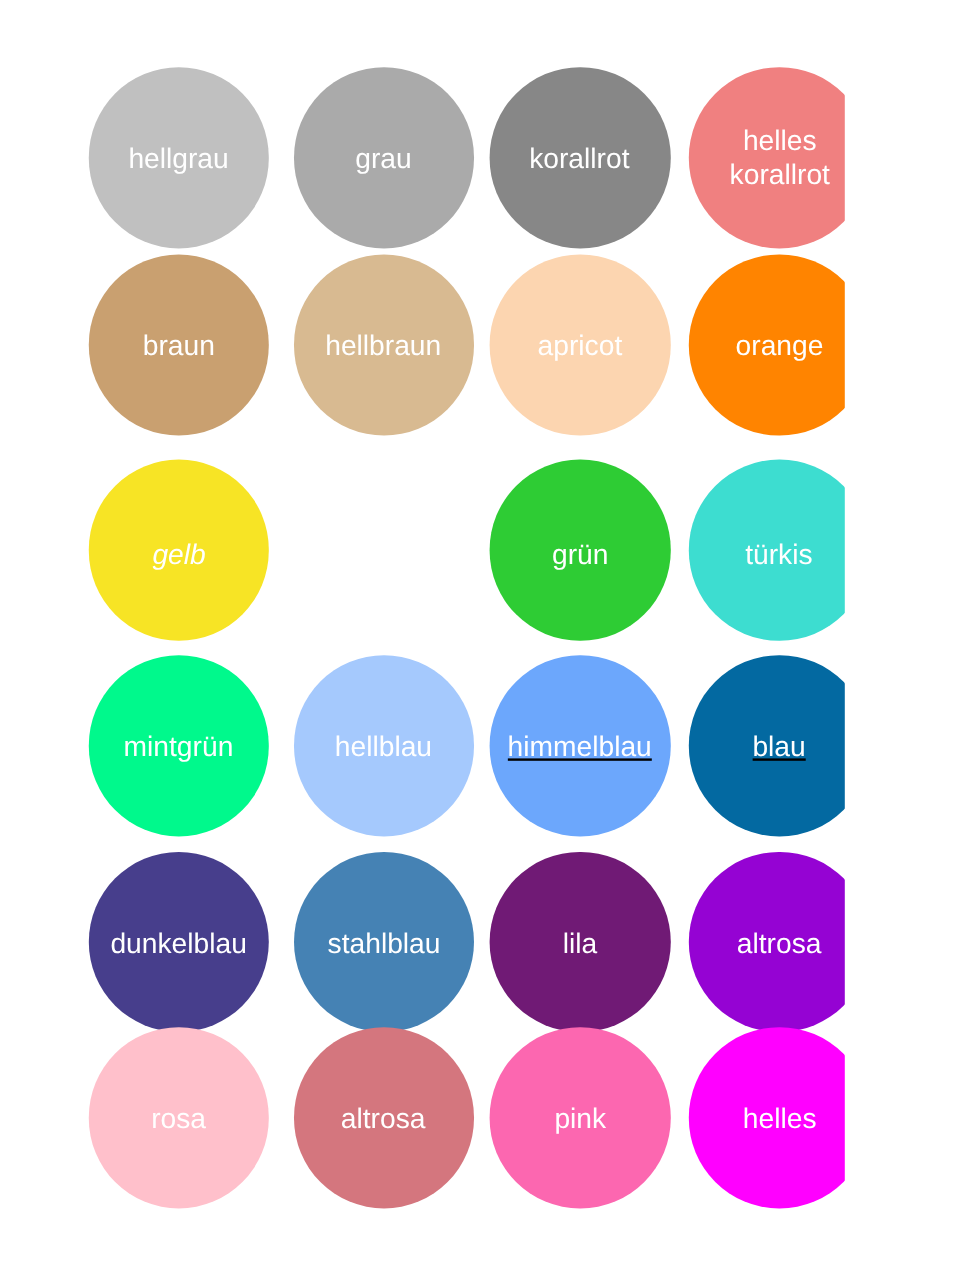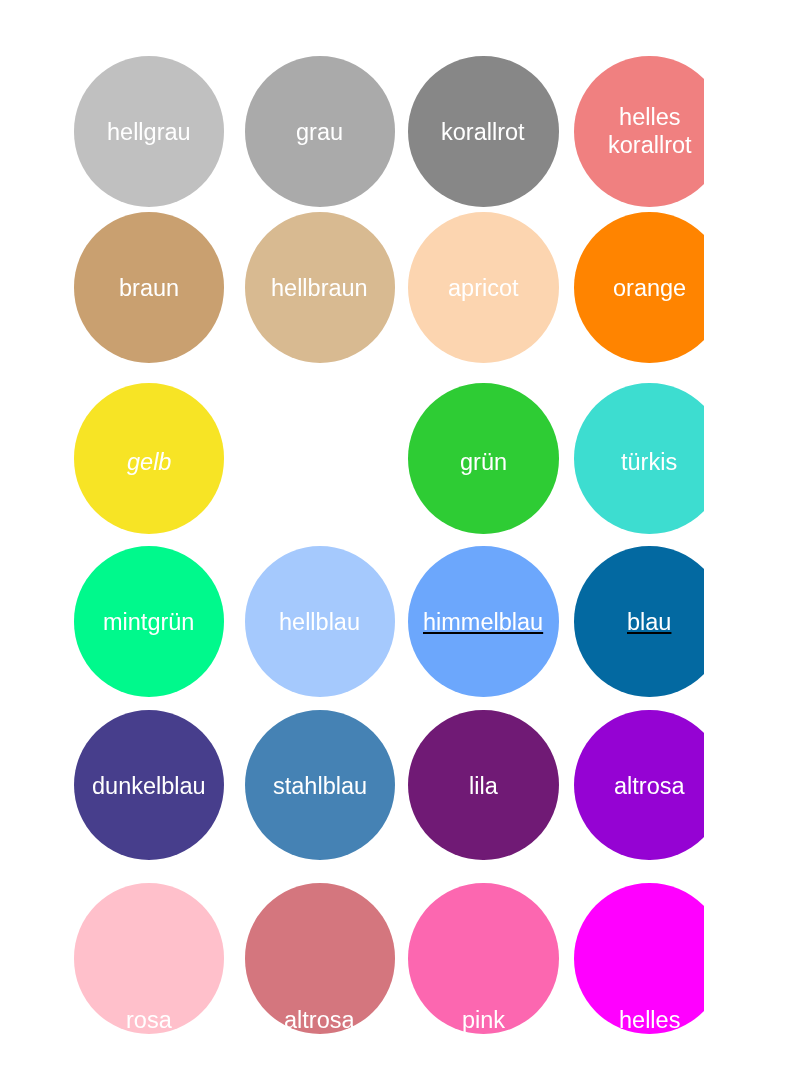--- a/index.html
+++ b/index.html
@@ -18,21 +18,21 @@
   .swatch.c1{left:244.5px;}
   .swatch.c2{left:408.0px;}
   .swatch.c3{left:574.3px;}
 
   
   .swatch.r0{top:56.2px;}
   .swatch.r1{top:212px;}
   .swatch.r2{top:383.3px;}
   .swatch.r3{top:546.2px;}
   .swatch.r4{top:709.9px;}
-  .swatch.r5{top:883px;align-items:flex-end;}
+  .swatch.r5{top:856px;}
 
   
   .swatch-label{position:relative;top:0.7px;
                 color:#ffffff;font-size:23.5px;line-height:28px;font-weight:400;
                 text-align:center;white-space:pre-line;letter-spacing:0;
                 will-change:transform;transform:translateZ(0);}
   .swatch-label.two-line{top:-0.6px;}
   
   .swatch.r2 .swatch-label{top:3.5px;}
 </style>

